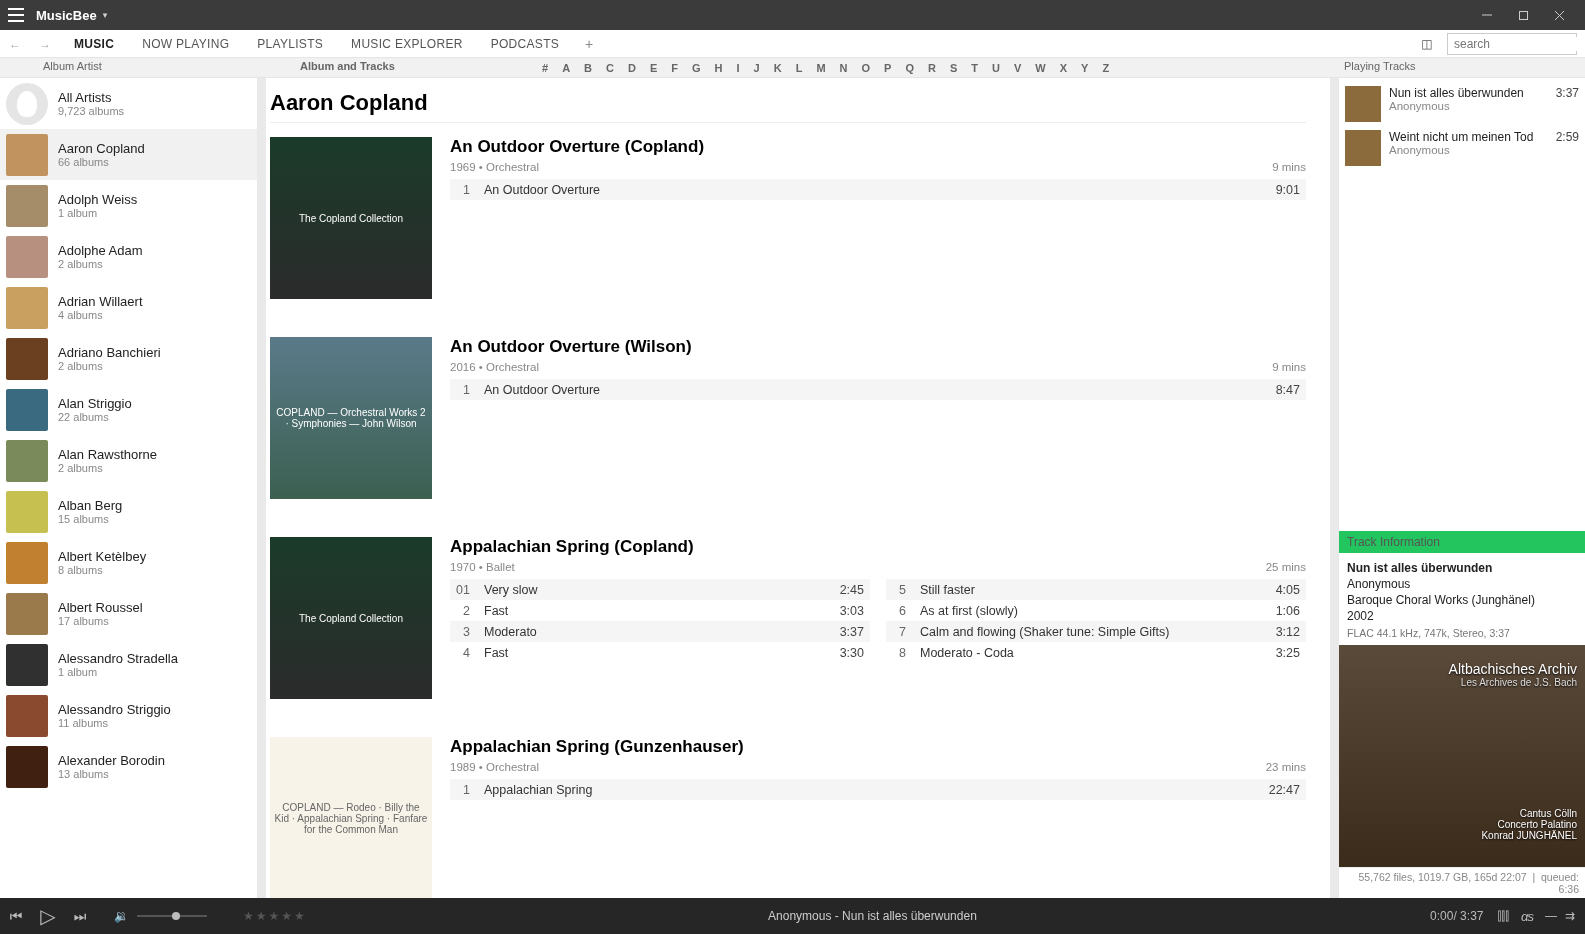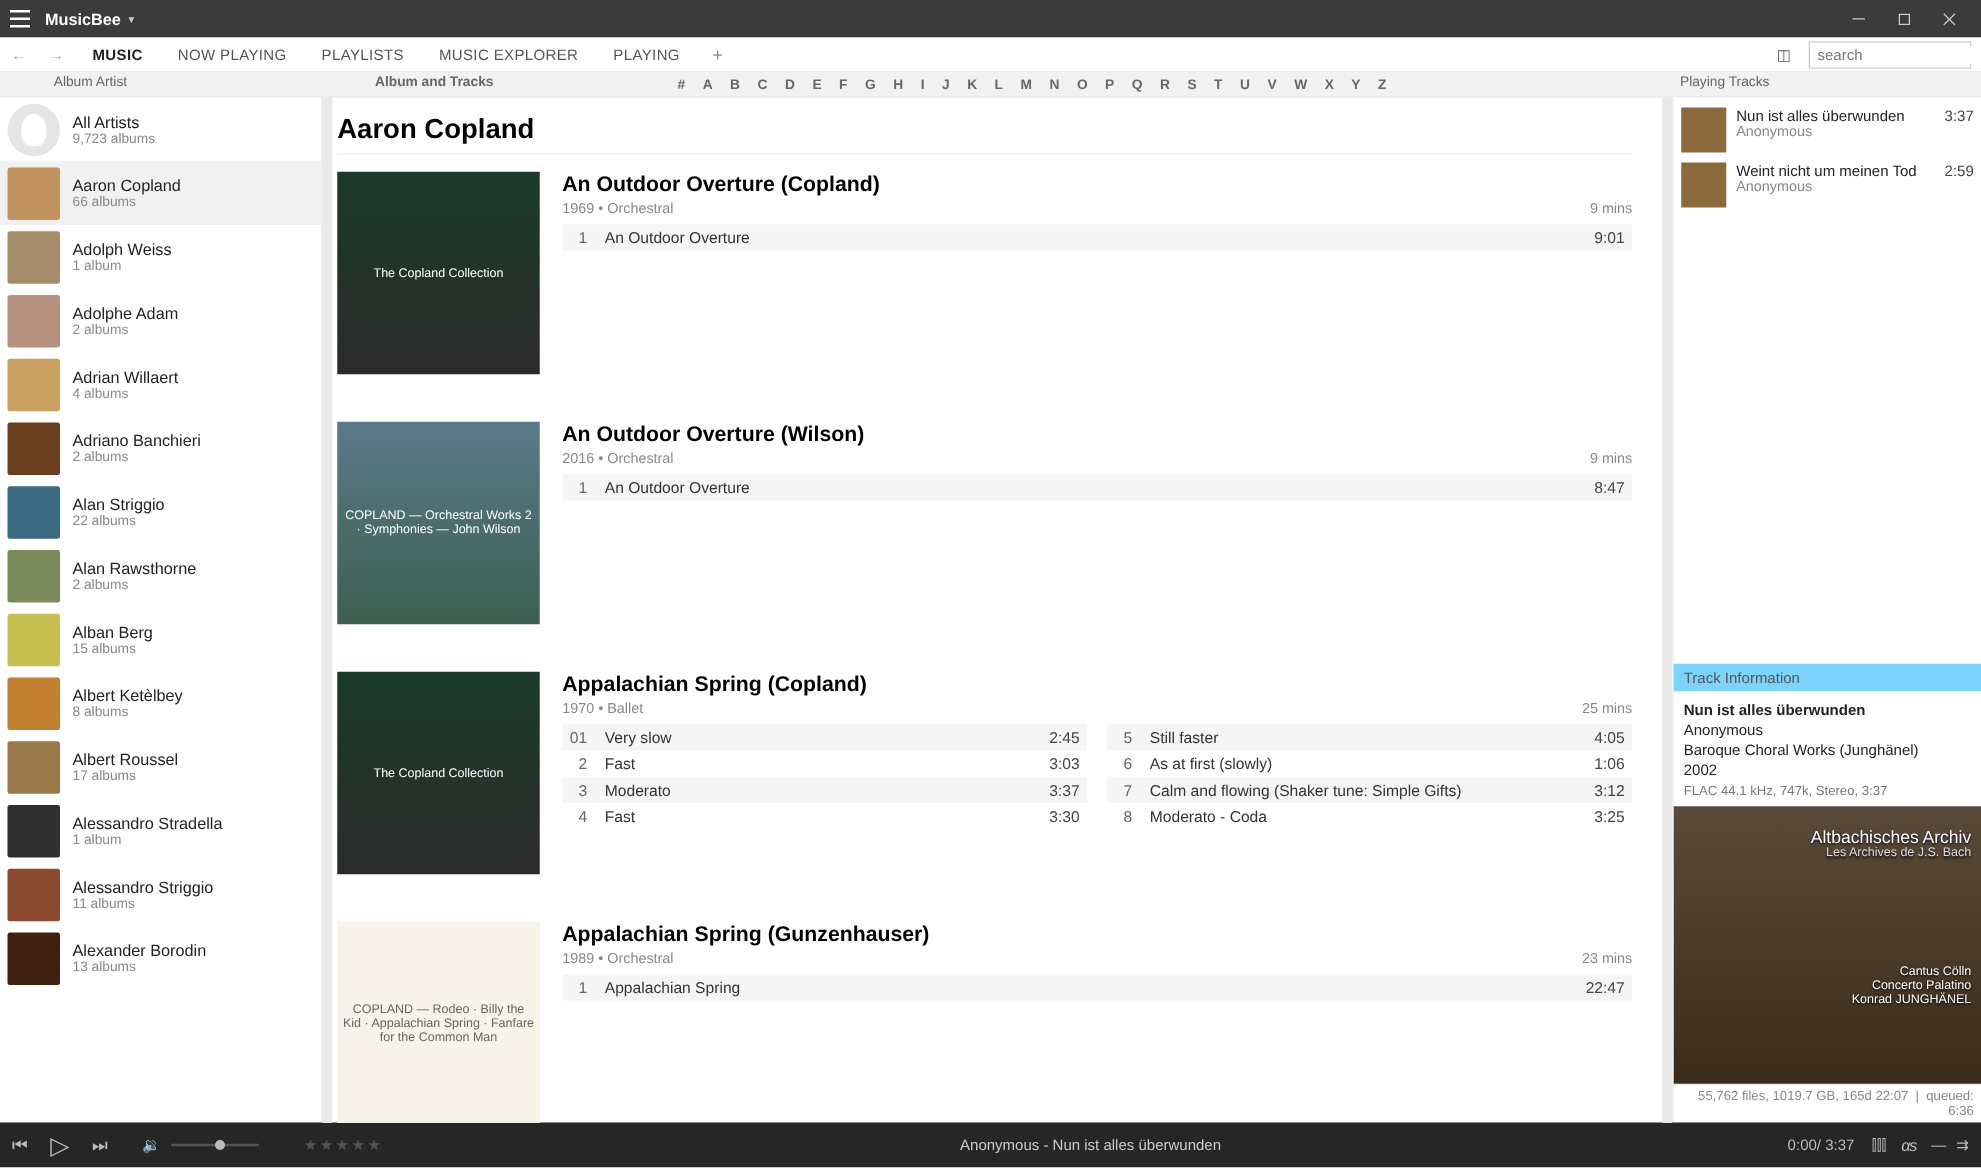--- a/index.html
+++ b/index.html
@@ -56,21 +56,21 @@
 .track-name { flex: 1; }
 .track-dur { width: 44px; text-align: right; padding-right: 6px; color: #444; }
 .right-panel { width: 247px; background: #fff; display: flex; flex-direction: column; border-left: 1px solid #e8e8e8; position: relative; }
 .pt-list { padding: 4px 6px; flex: 0 0 auto; }
 .pt-row { display: flex; align-items: flex-start; padding: 4px 0; min-height: 40px; }
 .pt-thumb { width: 36px; height: 36px; background: #8b6b3b; margin-right: 8px; flex-shrink: 0; }
 .pt-info { flex: 1; font-size: 12px; }
 .pt-title { color: #222; }
 .pt-artist { color: #888; font-size: 11.5px; }
 .pt-dur { font-size: 12px; color: #444; margin-left: 4px; }
-.track-info-hdr { background: #7dd3fc; font-size: 12px; color: #555; padding: 4px 8px; margin-top: auto; }
+.track-info-hdr { background: #22c55e; font-size: 12px; color: #555; padding: 4px 8px; margin-top: auto; }
 .track-info { padding: 8px 8px 6px; font-size: 12px; color: #222; }
 .track-info .ti-title { font-weight: 600; margin-bottom: 2px; }
 .track-info .ti-line { margin-bottom: 2px; }
 .track-info .ti-tech { font-size: 10.5px; color: #777; margin-top: 4px; }
 .big-art { width: 100%; height: 222px; background: linear-gradient(#5a4a3a 0%, #3b2b1b 100%); position: relative; }
 .big-art .overlay { position: absolute; right: 8px; top: 16px; color: #fff; text-align: right; font-size: 12px; text-shadow: 0 1px 2px #000; }
 .big-art .subline { font-size: 10px; color: #ddd; }
 .stats-row { font-size: 10.5px; color: #888; text-align: right; padding: 3px 6px; border-top: 1px solid #eee; }
 .player-bar { height: 36px; background: #262626; color: #bbb; display: flex; align-items: center; font-size: 12px; position: relative; }
 .player-bar .ctrl { width: 32px; text-align: center; font-size: 14px; }
@@ -114,21 +114,21 @@
 </div>
 
 <div class="navbar">
   <span class="nav-arrow">←</span>
   <span class="nav-arrow">→</span>
   <div id="nav-tabs" style="display:flex; height:100%;justify-content:flex-end;">
       <span class="tab active">MUSIC</span>
       <span class="tab">NOW PLAYING</span>
       <span class="tab">PLAYLISTS</span>
       <span class="tab">MUSIC EXPLORER</span>
-      <span class="tab">PLAYING</span>
+      <span class="tab">PODCASTS</span>
     </div>
   <span class="plus">+</span>
   <span class="spacer"></span>
   <span class="layout-icon">◫</span>
   <div class="search">
     <input placeholder="search" style="">
 
   </div>
 </div>
 
@@ -418,21 +418,21 @@
       <div class="ti-title">Nun ist alles überwunden</div>
       <div class="ti-line">Anonymous</div>
       <div class="ti-line">Baroque Choral Works (Junghänel)</div>
       <div class="ti-line">2002</div>
       <div class="ti-tech">FLAC 44.1 kHz, 747k, Stereo, 3:37</div>
     </div>
     <div class="big-art">
       <div class="overlay">
         <div style="font-size:14px;">Altbachisches Archiv</div>
         <div class="subline">Les Archives de J.S. Bach</div>
-        <div style="margin-top:84px; font-size:10px;">Cantus Cölln</div>
+        <div style="margin-top:120px; font-size:10px;">Cantus Cölln</div>
         <div style="font-size:10px;">Concerto Palatino</div>
         <div style="font-size:10px;">Konrad JUNGHÄNEL</div>
       </div>
     </div>
     <div class="stats-row">
       <span>55,762 files, 1019.7 GB, 165d 22:07</span>
       &nbsp;|&nbsp;
       <span>queued: 6:36</span>
     </div>
   </div>

